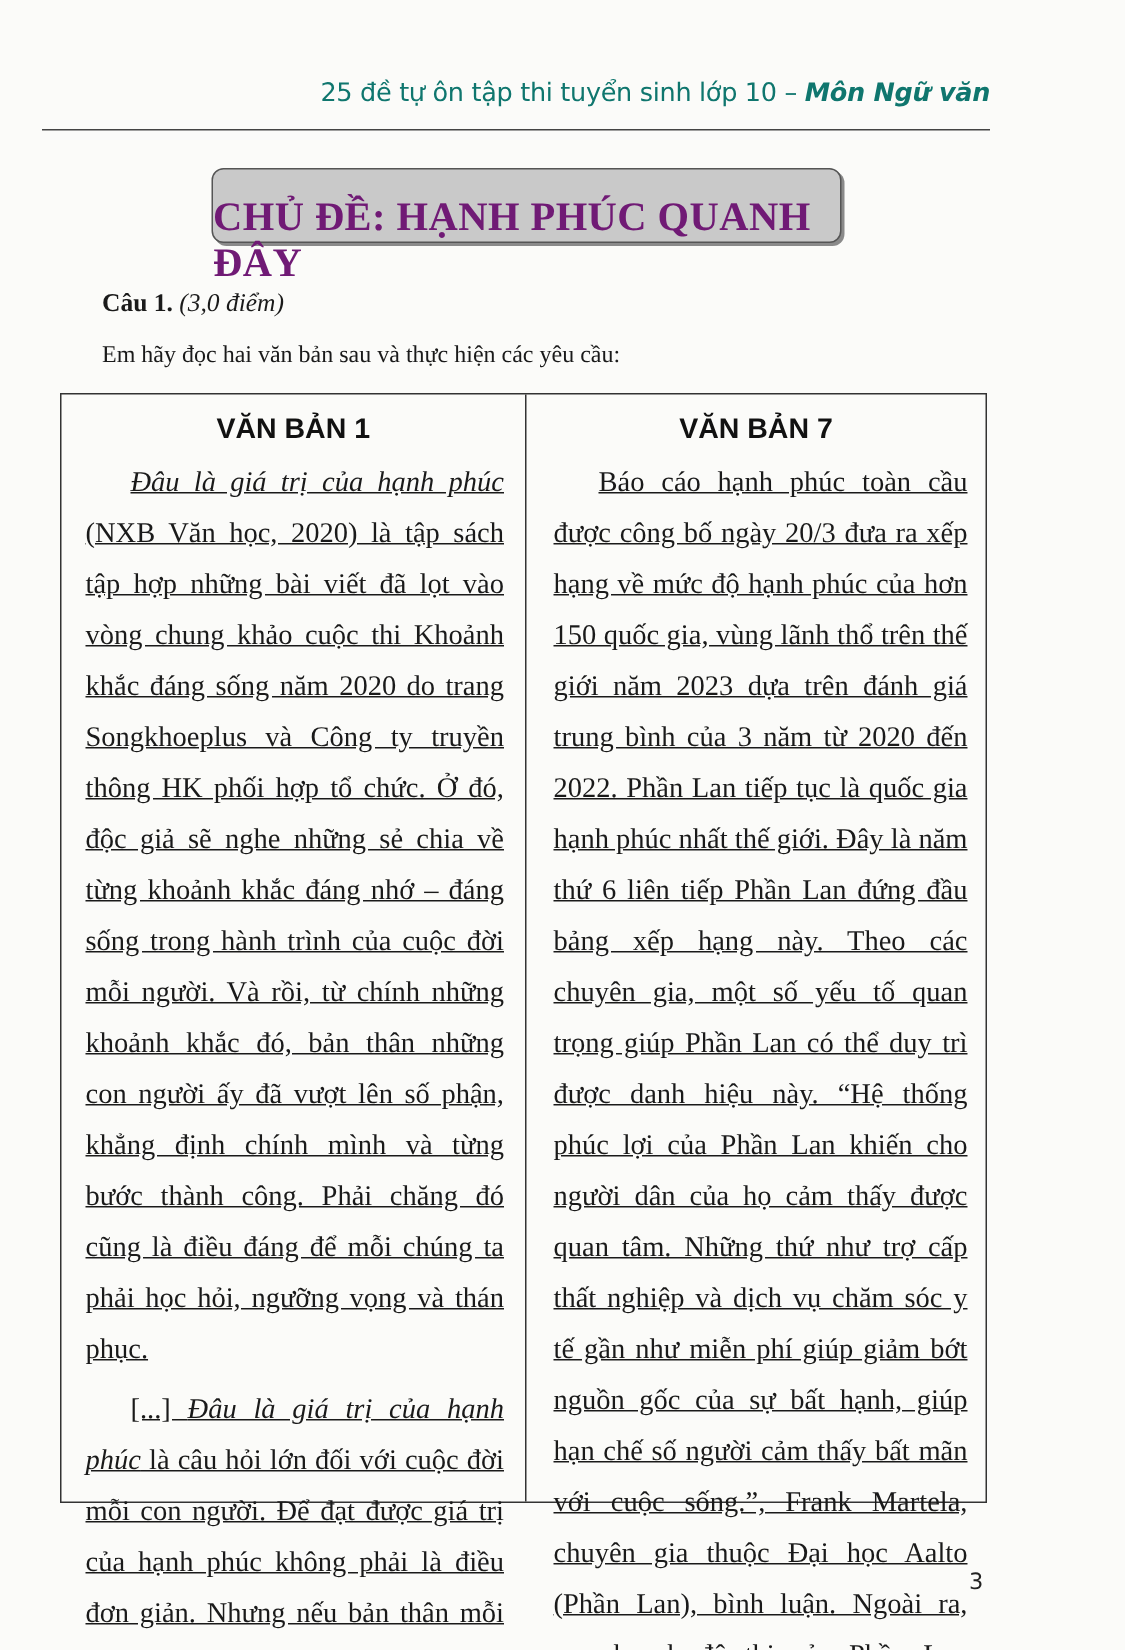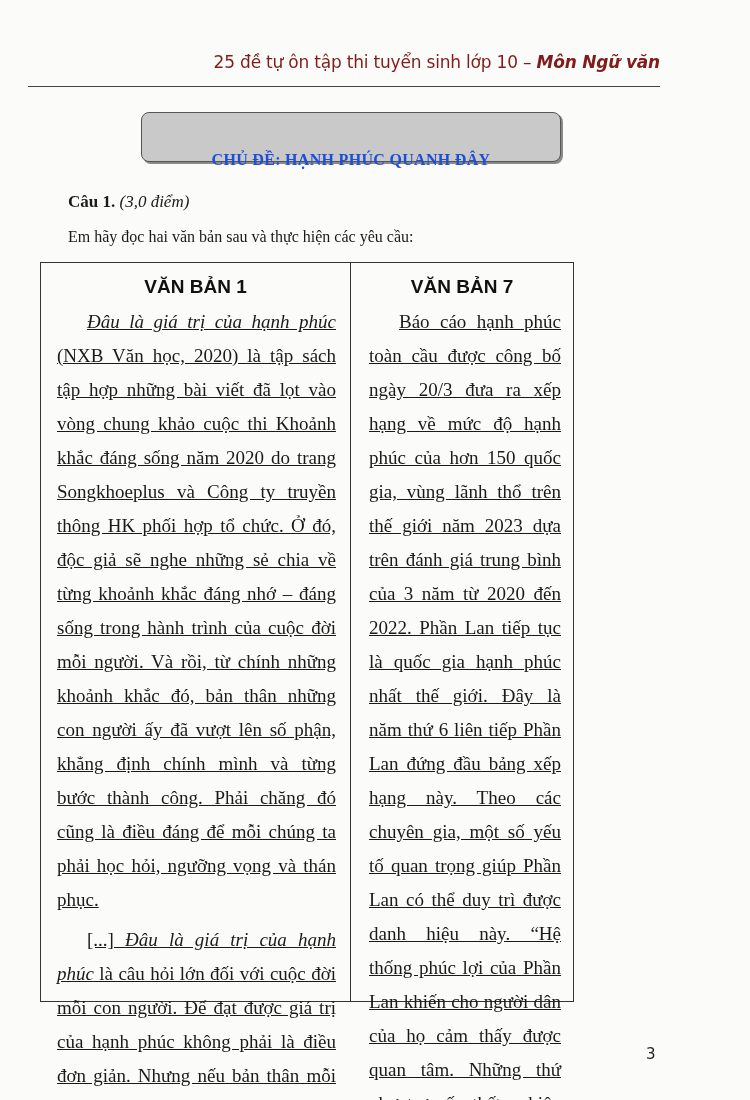--- a/index.html
+++ b/index.html
@@ -4,48 +4,48 @@
 <style>
   html, body { margin:0; padding:0; }
   body {
     width:750px; height:1100px; position:relative; overflow:hidden;
     background:#fbfbf9;
     font-family:"Liberation Serif", serif;
     color:#1a1a1a;
   }
   .running-head {
     position:absolute; right:90px; top:52px;
-    font-family:"DejaVu Sans", sans-serif; font-size:17px; color:#7f1d1d;
+    font-family:"DejaVu Sans", sans-serif; font-size:17px; color:#0f766e;
     letter-spacing:-0.2px; white-space:nowrap;
   }
   .running-head .subject { font-style:italic; font-weight:bold; }
   .head-rule {
     position:absolute; left:28px; top:86px; width:632px; height:1px;
     background:#444;
   }
   .topic-box {
     position:absolute; left:141px; top:112px; width:418px; height:48px;
     background:#c9c9c9; border:1px solid #555; border-radius:8px;
     box-shadow:2px 2px 0 #8a8a8a;
     display:flex; align-items:center; justify-content:center;
   }
   .topic-title {
     font-family:"Liberation Serif", serif; font-weight:bold;
-    font-size:16px; letter-spacing:0.3px; color:#1d4ed8;margin-top:46px;
+    font-size:27px; letter-spacing:0.3px; color:#701a75;margin-top:46px;
   }
   .question-line {
     position:absolute; left:68px; top:192px; font-size:17px;
   }
   .question-line .q-label { font-weight:bold; }
   .question-line .q-points { font-style:italic; }
   .instruction {
     position:absolute; left:68px; top:228px; font-size:16px;
   }
   .text-table {
-    position:absolute; left:40px; top:262px; width:534px; height:740px;
+    position:absolute; left:40px; top:262px; width:618px; height:740px;
     border:1.5px solid #333; box-sizing:border-box;
     display:flex;
   }
   .col {
     box-sizing:border-box; position:relative;
   }
   .col.left { width:310px; border-right:1.5px solid #333; }
   .col.right { flex:1; }
   .col-head {
     text-align:center; font-family:"Liberation Sans", sans-serif;

